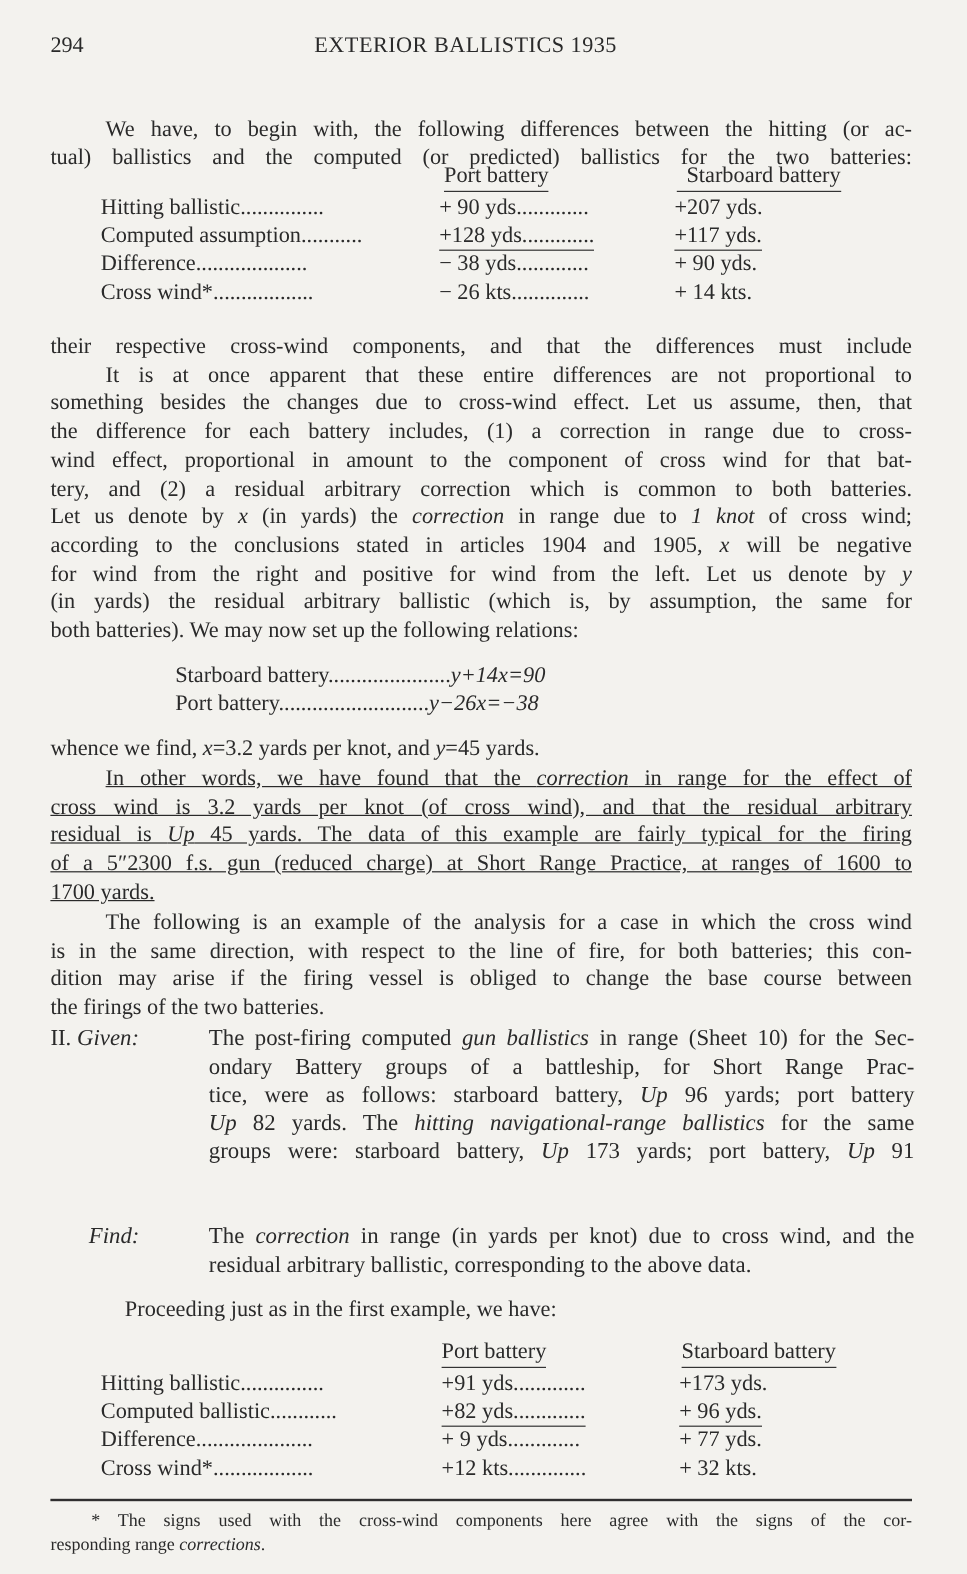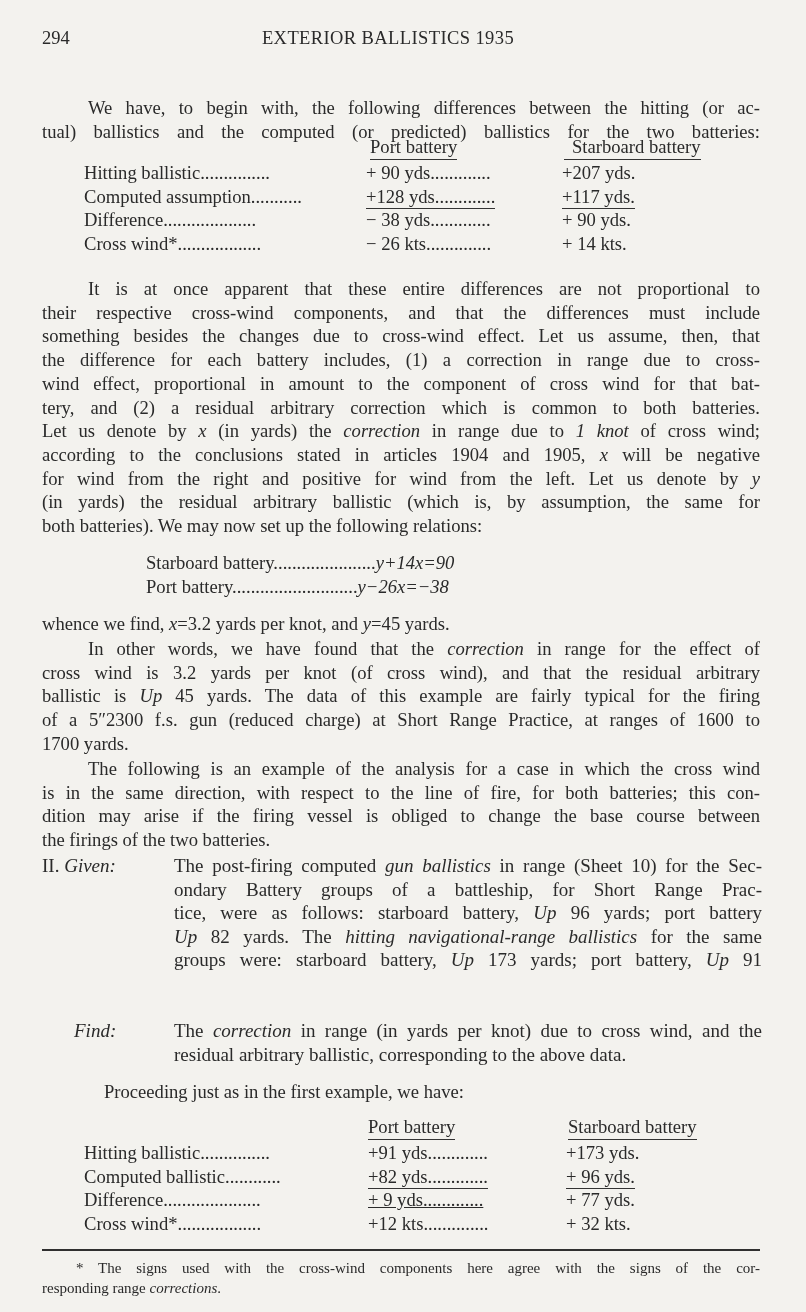--- a/index.html
+++ b/index.html
@@ -86,22 +86,22 @@
       <span class="v2" style="left:478px;">+ 90 yds.</span>
     </div>
     <div class="row">
       <span class="lab">Cross wind*..................</span>
       <span class="v1" style="left:282px;">− 26 kts..............</span>
       <span class="v2" style="left:478px;">+ 14 kts.</span>
     </div>
   </div>
 
   <p class="para" style="top:265px;">
+    <span class="line">their respective cross-wind components, and that the differences must include</span>
     <span class="line" style="padding-left:46px;">It is at once apparent that these entire differences are not proportional to</span>
-    <span class="line">their respective cross-wind components, and that the differences must include</span>
     <span class="line">something besides the changes due to cross-wind effect. Let us assume, then, that</span>
     <span class="line">the difference for each battery includes, (1) a correction in range due to cross-</span>
     <span class="line">wind effect, proportional in amount to the component of cross wind for that bat-</span>
     <span class="line">tery, and (2) a residual arbitrary correction which is common to both batteries.</span>
     <span class="line"><span>Let us denote by </span><i>x</i><span> (in yards) the </span><i>correction</i><span> in range due to </span><i>1 knot</i><span> of cross wind;</span></span>
     <span class="line"><span>according to the conclusions stated in articles 1904 and 1905, </span><i>x</i><span> will be negative</span></span>
     <span class="line"><span>for wind from the right and positive for wind from the left. Let us denote by </span><i>y</i></span>
     <span class="line">(in yards) the residual arbitrary ballistic (which is, by assumption, the same for</span>
     <span class="line last">both batteries). We may now set up the following relations:</span>
   </p>
@@ -112,24 +112,24 @@
     </div>
     <div class="row">
       <span>Port battery...........................</span><i>y−26x=−38</i>
     </div>
   </div>
 
   <p class="para" style="top:600px;">
     <span class="line last"><span>whence we find, </span><i>x</i><span>=3.2 yards per knot, and </span><i>y</i><span>=45 yards.</span></span>
   </p>
 
-  <p class="para" style="top:625px;">
+  <p class="para" style="top:625px;text-decoration:underline;">
     <span class="line" style="padding-left:46px;"><span>In other words, we have found that the </span><i>correction</i><span> in range for the effect of</span></span>
     <span class="line">cross wind is 3.2 yards per knot (of cross wind), and that the residual arbitrary</span>
-    <span class="line"><span>ballistic is </span><i>Up</i><span> 45 yards. The data of this example are fairly typical for the firing</span></span>
+    <span class="line"><span>residual is </span><i>Up</i><span> 45 yards. The data of this example are fairly typical for the firing</span></span>
     <span class="line">of a 5″2300 f.s. gun (reduced charge) at Short Range Practice, at ranges of 1600 to</span>
     <span class="line last">1700 yards.</span>
   </p>
 
   <p class="para" style="top:745px;">
     <span class="line" style="padding-left:46px;">The following is an example of the analysis for a case in which the cross wind</span>
     <span class="line">is in the same direction, with respect to the line of fire, for both batteries; this con-</span>
     <span class="line">dition may arise if the firing vessel is obliged to change the base course between</span>
     <span class="line last">the firings of the two batteries.</span>
   </p>
@@ -164,21 +164,21 @@
       <span class="v1" style="left:284px;">+91 yds.............</span>
       <span class="v2" style="left:482px;">+173 yds.</span>
     </div>
     <div class="row">
       <span class="lab">Computed ballistic............</span>
       <span class="v1" style="left:284px;"><span class="uline">+82 yds.............</span></span>
       <span class="v2" style="left:482px;"><span class="uline">+ 96 yds.</span></span>
     </div>
     <div class="row">
       <span class="lab">Difference.....................</span>
-      <span class="v1" style="left:284px;text-decoration:underline;">+ 9 yds.............</span>
+      <span class="v1" style="left:284px;">+ 9 yds.............</span>
       <span class="v2" style="left:482px;">+ 77 yds.</span>
     </div>
     <div class="row">
       <span class="lab">Cross wind*..................</span>
       <span class="v1" style="left:284px;">+12 kts..............</span>
       <span class="v2" style="left:482px;">+ 32 kts.</span>
     </div>
   </div>
 
   <div class="rule"></div>

